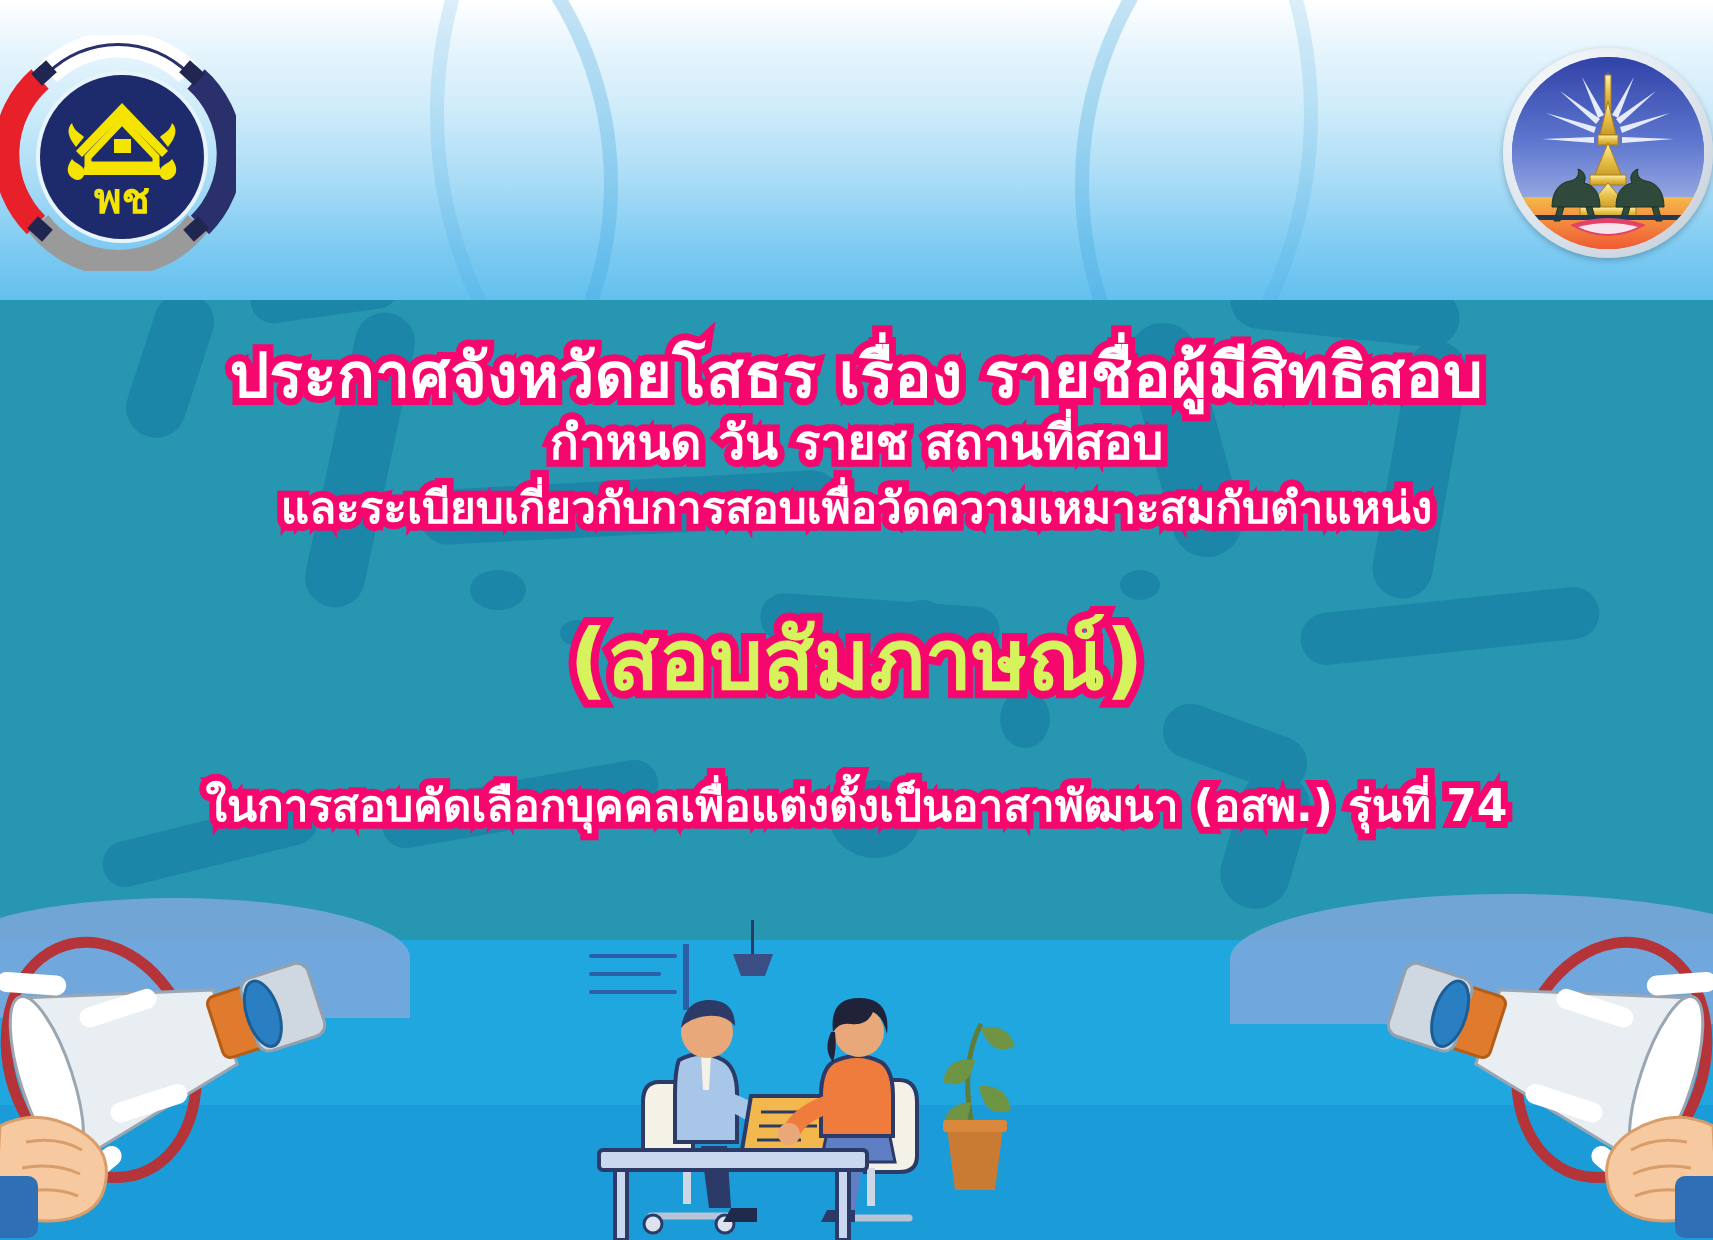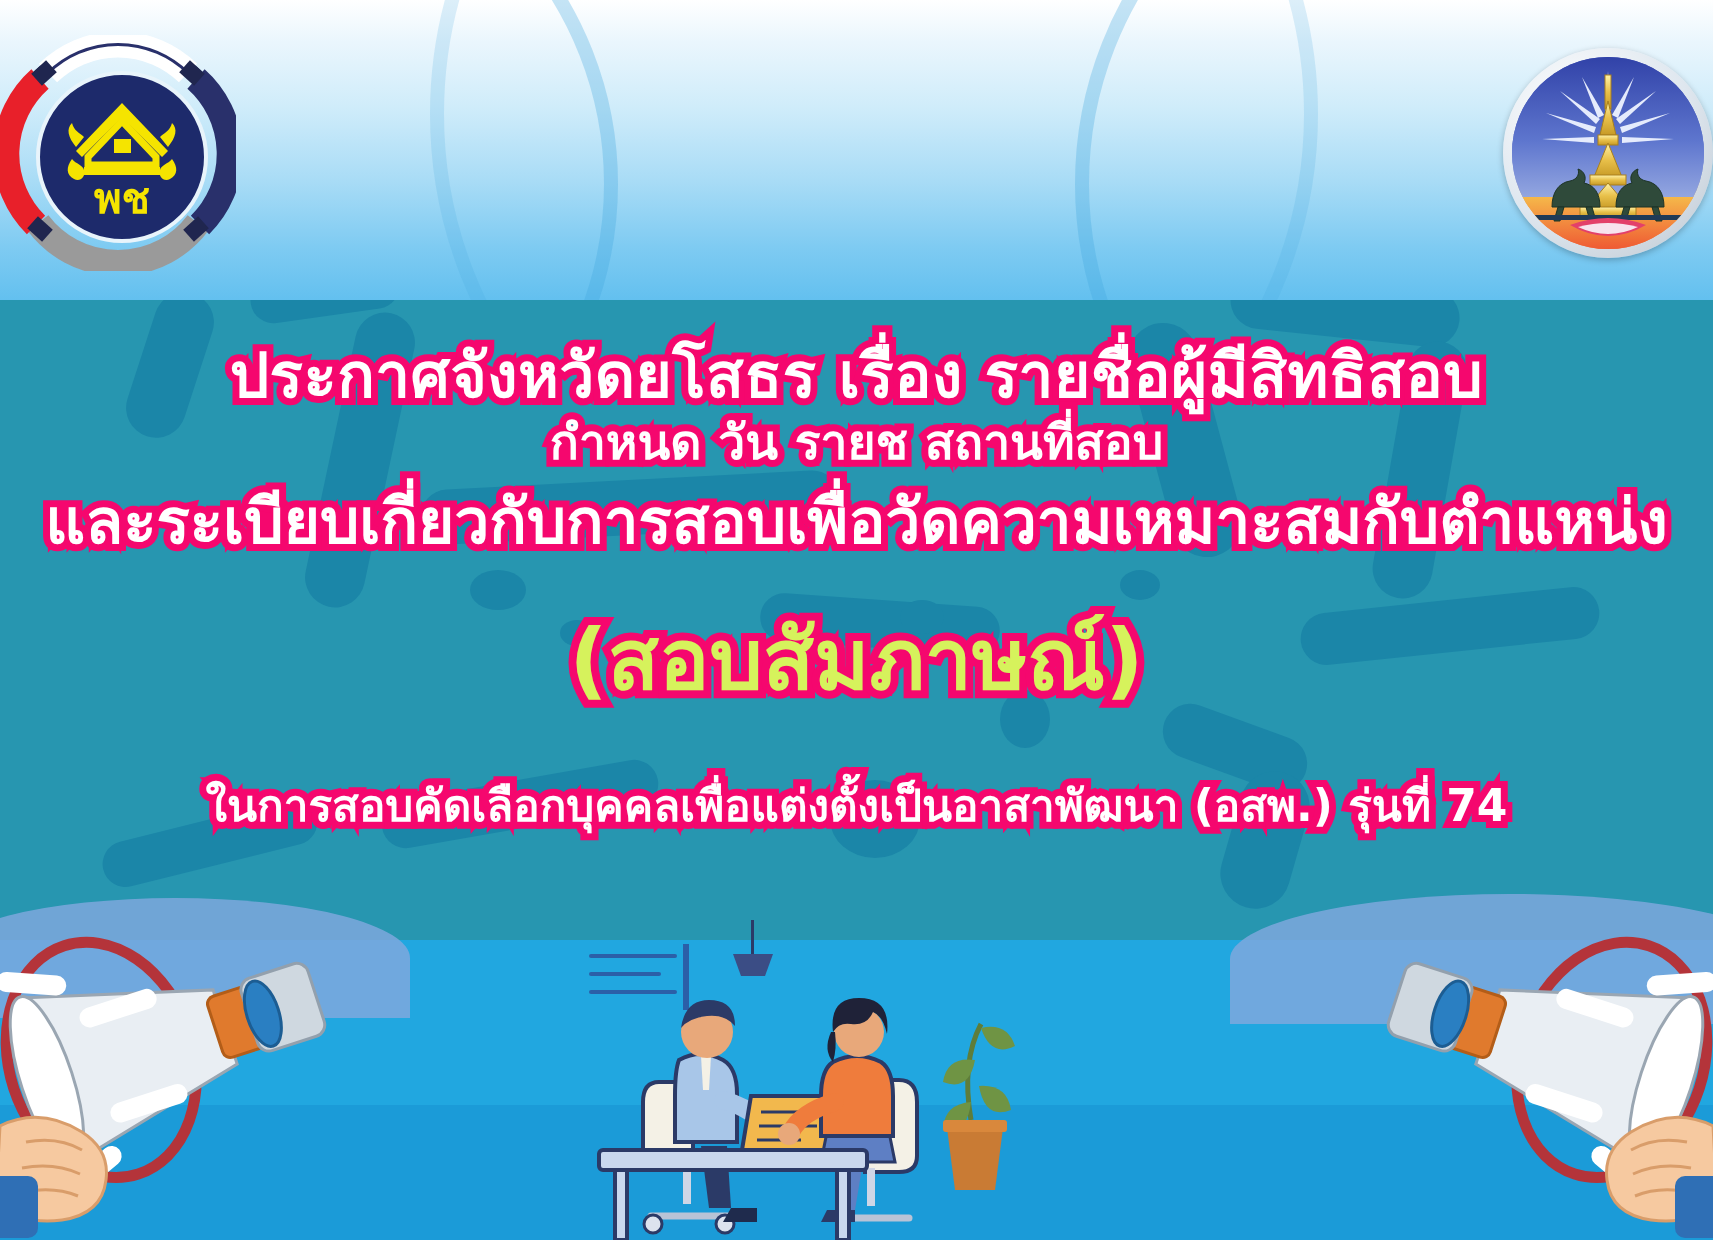--- a/index.html
+++ b/index.html
@@ -73,21 +73,21 @@
     paint-order:stroke fill;
   }
   .outline-yellow{
     color:#d6f25c;
     -webkit-text-stroke:16px #f5076e;
     paint-order:stroke fill;
   }
 
   .l1{top:326px;font-size:62px;letter-spacing:.5px;}
   .l2{top:404px;font-size:48px;}
-  .l3{top:472px;font-size:62px;}
+  .l3{top:472px;font-size:44px;}
   .l4{top:592px;font-size:84px;text-align:center;}
   .l5{top:770px;font-size:44px;}
 
   
   .mega{position:absolute;bottom:0;width:420px;height:360px;}
   .mega-left{left:-12px;}
   .mega-right{right:-12px;}
 
   
   .scene{position:absolute;left:555px;bottom:0;width:520px;height:320px;}

